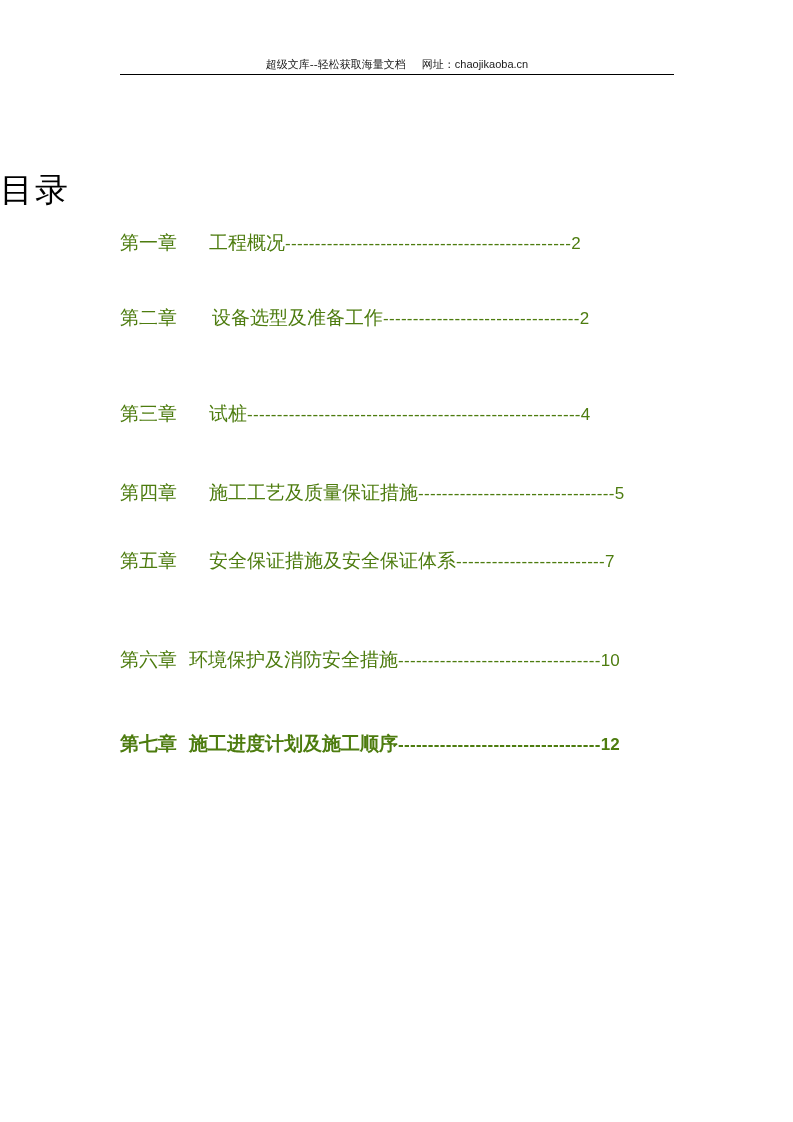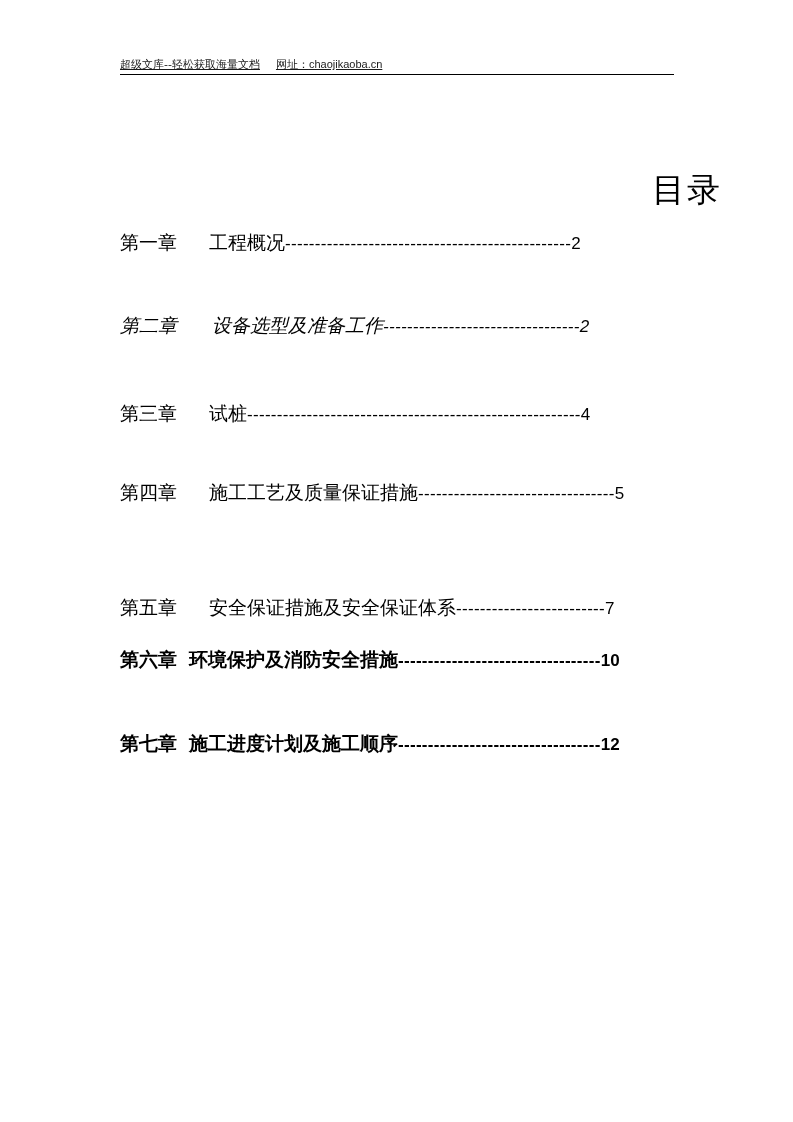--- a/index.html
+++ b/index.html
@@ -14,57 +14,56 @@
     overflow: hidden;
     font-family: "DejaVu Sans", "Liberation Sans", sans-serif;
     color: #000000;
   }
   .header {
     position: absolute;
     left: 120px;
     top: 56px;
     width: 554px;
     height: 18px;
-    text-align: left;
+    text-align: center;
     font-size: 11px;
     line-height: 16px;
     color: #1a1a1a;
     white-space: nowrap;
-    text-decoration: underline;
   }
   .header .site-name { margin-right: 16px; }
   .header .url-label { }
   .header .url { font-family: "Liberation Sans", sans-serif; font-size: 11px; }
   .header-rule {
     position: absolute;
     left: 120px;
     top: 74px;
     width: 554px;
     height: 0;
     border-top: 1.2px solid #000000;
   }
   .toc-title {
     position: absolute;
     left: 0;
     width: 722px;
     top: 168px;
-    text-align: right;
+    text-align: left;
     font-family: "DejaVu Serif", "Liberation Serif", serif;
     font-size: 33px;
     line-height: 44px;
     letter-spacing: 2px;
   }
   .toc-entry {
     position: absolute;
     left: 120px;
     height: 26px;
     font-size: 19px;
     line-height: 26px;
     white-space: nowrap;
-    color: #000000;
+    color: #4d7c0f;
   }
   .toc-entry .chapter {
     display: inline-block;
     font-family: "DejaVu Serif", "Liberation Serif", serif;
     letter-spacing: 0px;
   }
   .toc-entry .title {
     display: inline-block;
     font-family: "DejaVu Serif", "Liberation Serif", serif;
   }
@@ -85,35 +84,35 @@
   <span class="site-name">超级文库--轻松获取海量文档</span><span class="url-label">网址：</span><span class="url">chaojikaoba.cn</span>
 </div>
 <div class="header-rule"></div>
 
 <div class="toc-title">目录</div>
 
 <div class="toc-entry wide" style="top:229px;">
   <span class="chapter">第一章</span><span class="title">工程概况</span><span class="leader">------------------------------------------------</span><span class="page">2</span>
 </div>
 
-<div class="toc-entry wide" style="top:312px;font-style:italic;">
+<div class="toc-entry wide" style="top:304px;">
   <span class="chapter">第二章</span><span class="title" style="margin-left:35px;">设备选型及准备工作</span><span class="leader">---------------------------------</span><span class="page">2</span>
 </div>
 
 <div class="toc-entry wide" style="top:400px;">
   <span class="chapter">第三章</span><span class="title">试桩</span><span class="leader"> --------------------------------------------------------</span><span class="page">4</span>
 </div>
 
 <div class="toc-entry wide" style="top:479px;text-align:center;">
   <span class="chapter">第四章</span><span class="title">施工工艺及质量保证措施</span><span class="leader">---------------------------------</span><span class="page">5</span>
 </div>
 
-<div class="toc-entry wide" style="top:594px;">
+<div class="toc-entry wide" style="top:547px;">
   <span class="chapter">第五章</span><span class="title">安全保证措施及安全保证体系</span><span class="leader">-------------------------</span><span class="page">7</span>
 </div>
 
-<div class="toc-entry narrow" style="top:646px;font-weight:bold;">
+<div class="toc-entry narrow" style="top:646px;">
   <span class="chapter">第六章</span><span class="title">环境保护及消防安全措施</span><span class="leader">----------------------------------</span><span class="page">10</span>
 </div>
 
 <div class="toc-entry narrow" style="top:730px;font-weight:bold;">
   <span class="chapter">第七章</span><span class="title">施工进度计划及施工顺序</span><span class="leader">----------------------------------</span><span class="page">12</span>
 </div>
 
 </body></html>

